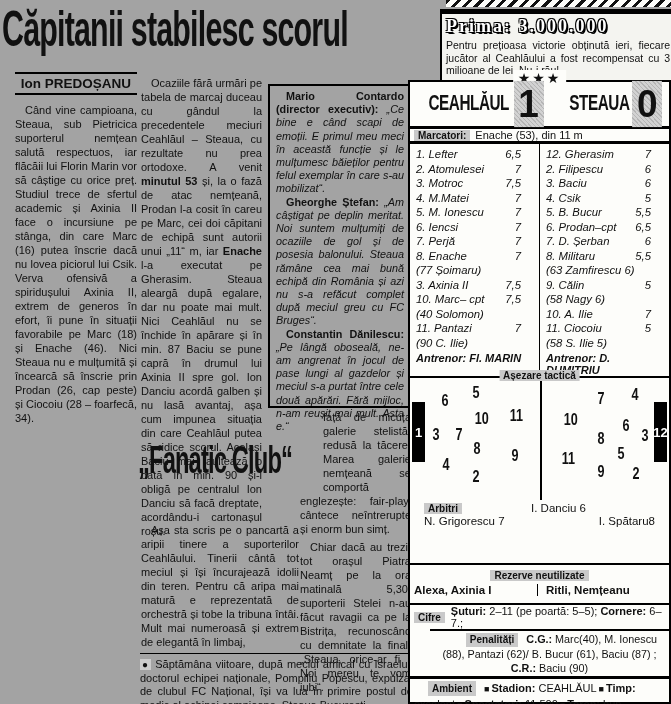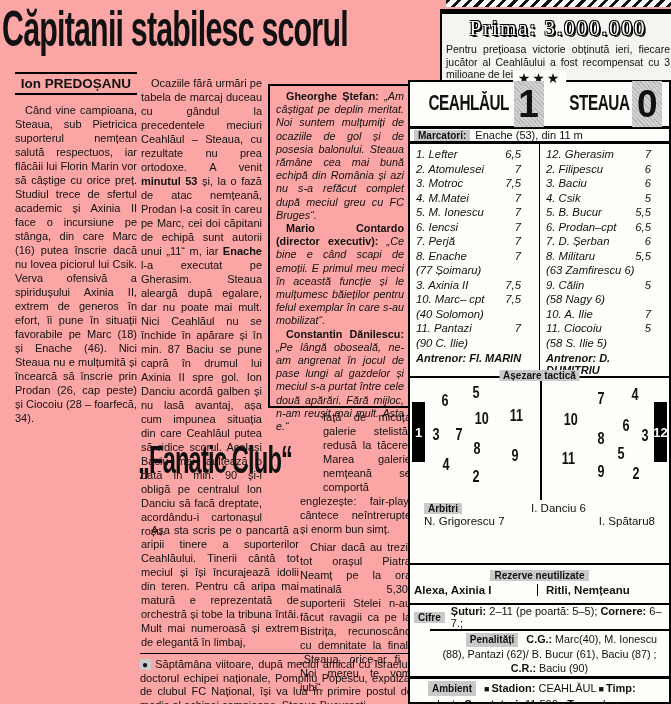--- a/index.html
+++ b/index.html
@@ -1,26 +1,26 @@
 <!DOCTYPE html>
 <html><head>
 <meta charset="utf-8">
 <style>
   html,body{margin:0;padding:0;background:#e8e8e4;}
-  .page{position:relative;width:671px;height:704px;background:#fca5a5;color:#111;
+  .page{position:relative;width:671px;height:704px;background:#a3a3a3;color:#111;
         font-family:"Liberation Sans",sans-serif;overflow:hidden;}
   
   .headline{position:absolute;left:2px;top:2px;width:438px;white-space:nowrap;
             font-weight:800;font-size:38px;letter-spacing:-1px;
             transform:scale(.80,1.30);transform-origin:0 0;}
   .edge-zigzag{position:absolute;top:0;right:0;width:225px;height:7px;
             background:repeating-linear-gradient(135deg,#111 0 3px,#fdfdfa 3px 8px);}
   .prima{position:absolute;left:440px;top:9px;width:224px;border:2px solid #000;border-top:5px solid #000;
          padding:2px 4px 4px 4px;background:#f4f4f0;}
-  .prima-title{font-family:"Liberation Serif",serif;font-weight:400;font-size:21px;text-align:center;
+  .prima-title{font-family:"Liberation Serif",serif;font-weight:700;font-size:18px;
          letter-spacing:2px;color:#fff;
          text-shadow:-1px -1px 0 #000,1px -1px 0 #000,-1px 1px 0 #000,1px 1px 0 #000,2px 2px 0 #000;}
   .prima-body{font-size:10.5px;line-height:12.5px;text-align:justify;margin-top:2px;}
   
   .body-text{font-size:11px;line-height:14px;text-align:justify;margin:0;}
   .body-text.indent{text-indent:10px;}
   .col{position:absolute;}
   .col1{left:15px;top:72px;width:122px;}
   .col2{left:141px;top:76px;width:121px;}
   .byline{border-top:2px solid #000;border-bottom:2px solid #000;font-weight:700;font-size:13.5px;
@@ -104,22 +104,22 @@
   <div class="col col1">
     <div class="byline">Ion PREDOȘANU</div>
     <p class="body-text indent">Când vine campioana, Steaua, sub Pietricica suporterul nemțean salută respectuos, iar flăcăii lui Florin Marin vor să câștige cu orice preț. Studiul trece de sfertul academic și Axinia II face o incursiune pe stânga, din care Marc (16) putea înscrie dacă nu lovea piciorul lui Csik. Verva ofensivă a spiridușului Axinia II, extrem de generos în efort, îi pune în situații favorabile pe Marc (18) și Enache (46). Nici Steaua nu e mulțumită și încearcă să înscrie prin Prodan (26, cap peste) și Ciocoiu (28 – foarfecă, 34).</p>
   </div>
 
   <div class="col col2">
     <p class="body-text indent"><span>Ocaziile fără urmări pe tabela de marcaj duceau cu gândul la precedentele meciuri Ceahlăul – Steaua, cu rezultate nu prea ortodoxe. A venit </span><span class="bold">minutul 53</span><span> și, la o fază de atac nemțeană, Prodan l-a cosit în careu pe Marc, cei doi căpitani de echipă sunt autorii unui „11“ m, iar </span><span class="bold">Enache</span><span> l-a executat pe Gherasim. Steaua aleargă după egalare, dar nu poate mai mult. Nici Ceahlăul nu se închide în apărare și în min. 87 Baciu se pune capră în drumul lui Axinia II spre gol. Ion Danciu acordă galben și nu lasă avantaj, așa cum impunea situația din care Ceahlăul putea să ridice scorul. Același Baciu mai faultează o dată în min. 90 și-l obligă pe centralul Ion Danciu să facă dreptate, acordându-i cartonașul roșu.</span></p>
   </div>
 
   <div class="quotebox">
+    <p><span class="qname">Mario Contardo (director executiv): </span><span class="qtext">„Ce bine e când scapi de emoții. E primul meu meci în această funcție și le mulțumesc băieților pentru felul exemplar în care s-au mobilizat“.</span></p>
     <p><span class="qname">Gheorghe Ștefan: </span><span class="qtext">„Am câștigat pe deplin meritat. Noi suntem mulțumiți de ocaziile de gol și de posesia balonului. Steaua rămâne cea mai bună echipă din România și azi nu s-a refăcut complet după meciul greu cu FC Bruges“.</span></p>
-    <p><span class="qname">Mario Contardo (director executiv): </span><span class="qtext">„Ce bine e când scapi de emoții. E primul meu meci în această funcție și le mulțumesc băieților pentru felul exemplar în care s-au mobilizat“.</span></p>
     <p><span class="qname">Constantin Dănilescu: </span><span class="qtext">„Pe lângă oboseală, ne-am angrenat în jocul de pase lungi al gazdelor și meciul s-a purtat între cele două apărări. Fără mijloc, n-am reușit mai mult. Asta e.“</span></p>
   </div>
 
   <div class="fanatic-title">„Fanatic Club“</div>
   <div class="fanatic-text">
     <p class="body-text indent">Așa sta scris pe o pancartă a aripii tinere a suporterilor Ceahlăului. Tinerii cântă tot meciul și își încurajează idolii din teren. Pentru că aripa mai matură e reprezentată de orchestră și tobe la tribuna întâi. Mult mai numeroasă și extrem de elegantă în limbaj,</p>
   </div>
   <div class="col colR">
     <div class="floatspacer"></div>
     <p class="body-text">față de micuța galerie stelistă, redusă la tăcere. Marea galerie nemțeană se comportă englezește: fair-play, cântece neîntrerupte și enorm bun simț.</p>

